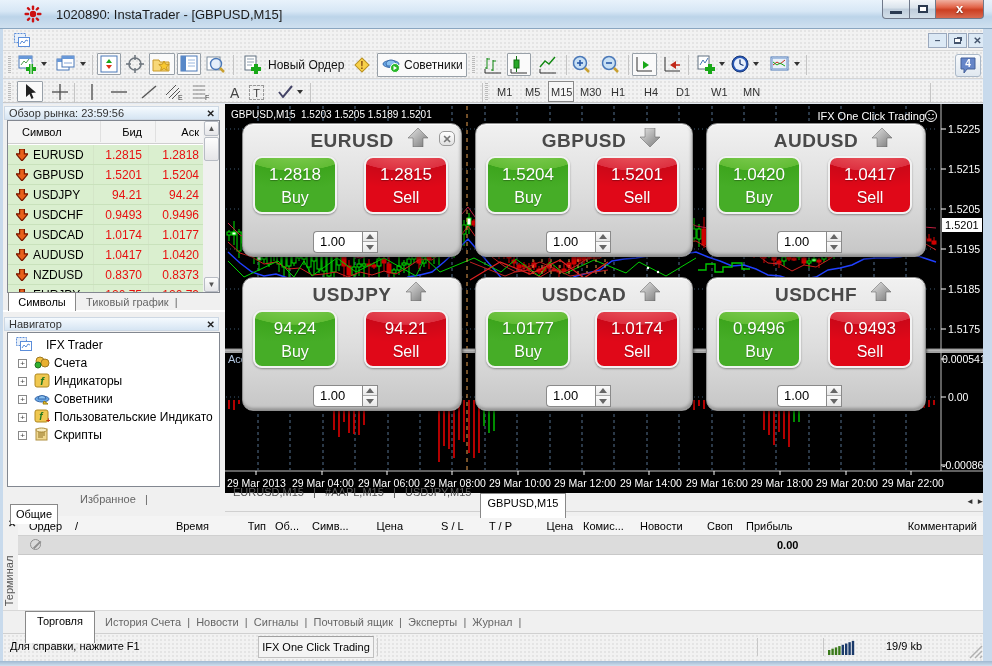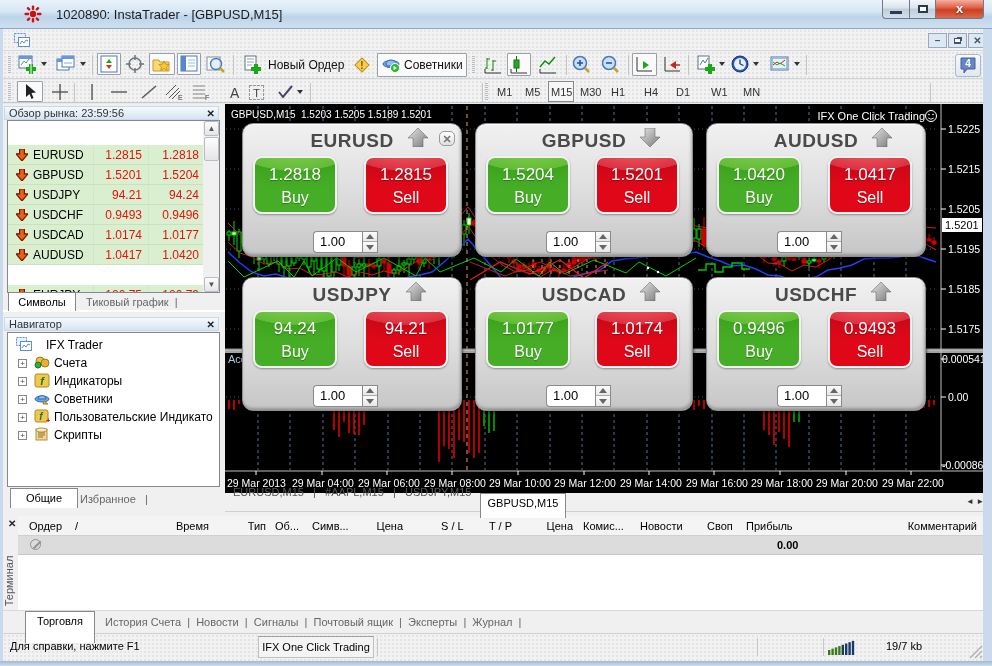--- a/index.html
+++ b/index.html
@@ -376,20 +376,27 @@
 <div class="abs" style="left:580px;top:86px;font-size:11px;color:#333">M30</div>
 <div class="abs" style="left:611px;top:86px;font-size:11px;color:#333">H1</div>
 <div class="abs" style="left:644px;top:86px;font-size:11px;color:#333">H4</div>
 <div class="abs" style="left:676px;top:86px;font-size:11px;color:#333">D1</div>
 <div class="abs" style="left:711px;top:86px;font-size:11px;color:#333">W1</div>
 <div class="abs" style="left:743px;top:86px;font-size:11px;color:#333">MN</div>
 <div class="tsep abs" style="left:930px;top:83px"></div>
 <div id="sidebar" class="abs"></div>
 <div class="panel-hdr abs" style="top:106px">Обзор рынка: 23:59:56<span class="phx">✕</span></div>
 <div id="mw" class="abs">
+<div id="mw-hdr">
+      <span style="position:absolute;left:14px;top:5px;font-size:11px">Символ</span>
+      <span style="position:absolute;left:84px;width:50px;top:5px;font-size:11px;text-align:right">Бид</span>
+      <span style="position:absolute;left:141px;width:50px;top:5px;font-size:11px;text-align:right">Аск</span>
+      <span style="position:absolute;left:92px;top:0;width:1px;height:21px;background:#e0e0e0"></span>
+      <span style="position:absolute;left:147px;top:0;width:1px;height:21px;background:#e0e0e0"></span>
+    </div>
 <div class="mw-row" style="top:24px">
       <svg class="mw-arrow" viewBox="0 0 10 10">
         <path d="M3 0 h4 v4 h3 l-5 6 -5 -6 h3 z" fill="#e8601c" stroke="#7a1800" stroke-width="1"></path>
       </svg>
       <span class="mw-sym">EURUSD</span>
       <span class="mw-bid">1.2815</span>
       <span class="mw-ask">1.2818</span>
       <span class="colsep" style="left:85px"></span>
       <span class="colsep" style="left:140px"></span>
     </div>
@@ -433,20 +440,30 @@
       <span class="colsep" style="left:85px"></span>
       <span class="colsep" style="left:140px"></span>
     </div>
 <div class="mw-row" style="top:124px">
       <svg class="mw-arrow" viewBox="0 0 10 10">
         <path d="M3 0 h4 v4 h3 l-5 6 -5 -6 h3 z" fill="#e8601c" stroke="#7a1800" stroke-width="1"></path>
       </svg>
       <span class="mw-sym">AUDUSD</span>
       <span class="mw-bid">1.0417</span>
       <span class="mw-ask">1.0420</span>
+      <span class="colsep" style="left:85px"></span>
+      <span class="colsep" style="left:140px"></span>
+    </div>
+<div class="mw-row" style="top:144px">
+      <svg class="mw-arrow" viewBox="0 0 10 10">
+        <path d="M3 0 h4 v4 h3 l-5 6 -5 -6 h3 z" fill="#e8601c" stroke="#7a1800" stroke-width="1"></path>
+      </svg>
+      <span class="mw-sym">NZDUSD</span>
+      <span class="mw-bid">0.8370</span>
+      <span class="mw-ask">0.8373</span>
       <span class="colsep" style="left:85px"></span>
       <span class="colsep" style="left:140px"></span>
     </div>
 <div class="mw-row" style="top:164px">
       <svg class="mw-arrow" viewBox="0 0 10 10">
         <path d="M3 0 h4 v4 h3 l-5 6 -5 -6 h3 z" fill="#e8601c" stroke="#7a1800" stroke-width="1"></path>
       </svg>
       <span class="mw-sym">EURJPY</span>
       <span class="mw-bid">120.75</span>
       <span class="mw-ask">120.79</span>
@@ -499,21 +516,21 @@
 <div class="abs" style="left:10px;top:98px;width:9px;height:9px;border:1px solid #888;background:#fff;font-size:8px;line-height:8px;text-align:center;color:#444">+</div>
 <svg class="abs" style="left:26px;top:94px" width="16" height="16" viewBox="0 0 16 16">
       <rect x="2" y="2" width="11" height="11" fill="#f0d890" stroke="#b09040"></rect>
       <ellipse cx="7.5" cy="3" rx="5.5" ry="2" fill="#f8ecc0" stroke="#b09040"></ellipse>
       <line x1="4" y1="6" x2="11" y2="6" stroke="#907020"></line>
       <line x1="4" y1="8" x2="11" y2="8" stroke="#907020"></line>
       <line x1="4" y1="10" x2="9" y2="10" stroke="#907020"></line>
     </svg>
 <div class="tree-item" style="left:46px;top:95px">Скрипты</div>
 </div>
-<div class="tab-active abs" style="left:10px;top:488px;width:68px;height:20px;line-height:19px">Общие</div>
+<div class="tab-active abs" style="left:10px;top:504px;width:48px;height:20px;line-height:19px">Общие</div>
 <div class="tabbar abs" style="left:80px;top:493px">Избранное&nbsp;&nbsp;&nbsp;|</div>
 <div id="chartwrap" class="abs"><svg width="758" height="389" viewBox="225 104 758 389" font-family="Liberation Sans, sans-serif">
       <rect x="225" y="104" width="758" height="389" fill="#000000"></rect>
       <line x1="258" y1="106" x2="258" y2="348" stroke="#54708e" stroke-width="1" stroke-dasharray="3,3"></line>
       <line x1="258" y1="354" x2="258" y2="470" stroke="#54708e" stroke-width="1" stroke-dasharray="3,3"></line>
       <line x1="290" y1="106" x2="290" y2="348" stroke="#54708e" stroke-width="1" stroke-dasharray="3,3"></line>
       <line x1="290" y1="354" x2="290" y2="470" stroke="#54708e" stroke-width="1" stroke-dasharray="3,3"></line>
       <line x1="323" y1="106" x2="323" y2="348" stroke="#54708e" stroke-width="1" stroke-dasharray="3,3"></line>
       <line x1="323" y1="354" x2="323" y2="470" stroke="#54708e" stroke-width="1" stroke-dasharray="3,3"></line>
       <line x1="355" y1="106" x2="355" y2="348" stroke="#54708e" stroke-width="1" stroke-dasharray="3,3"></line>
@@ -1270,21 +1287,21 @@
 <svg class="abs" style="left:828px;top:639px" width="28" height="16" viewBox="0 0 28 16">
     <rect x="0.0" y="11.0" width="2.4" height="5.0" fill="#3a7a1a"></rect>
     <rect x="3.4" y="9.7" width="2.4" height="6.3" fill="#3a7a1a"></rect>
     <rect x="6.8" y="8.4" width="2.4" height="7.6" fill="#3a7a1a"></rect>
     <rect x="10.2" y="7.1" width="2.4" height="8.9" fill="#3a7a1a"></rect>
     <rect x="13.6" y="5.8" width="2.4" height="10.2" fill="#1a3a6a"></rect>
     <rect x="17.0" y="4.5" width="2.4" height="11.5" fill="#1a3a6a"></rect>
     <rect x="20.4" y="3.2" width="2.4" height="12.8" fill="#1a3a6a"></rect>
     <rect x="23.8" y="1.9" width="2.4" height="14.1" fill="#1a3a6a"></rect>
   </svg>
-<div class="abs" style="left:886px;top:640px;font-size:11px">19/7 kb</div>
+<div class="abs" style="left:886px;top:640px;font-size:11px">19/9 kb</div>
 <svg class="abs" style="left:968px;top:644px" width="15" height="15" viewBox="0 0 15 15">
     <g stroke="#b0b0b0" stroke-width="1.5">
       <line x1="14" y1="2" x2="2" y2="14"></line>
       <line x1="14" y1="7" x2="7" y2="14"></line>
       <line x1="14" y1="12" x2="12" y2="14"></line>
     </g>
   </svg>
 <div id="bleft" class="abs"></div>
 <div id="bright" class="abs"></div>
 <div id="bbottom" class="abs"></div>

